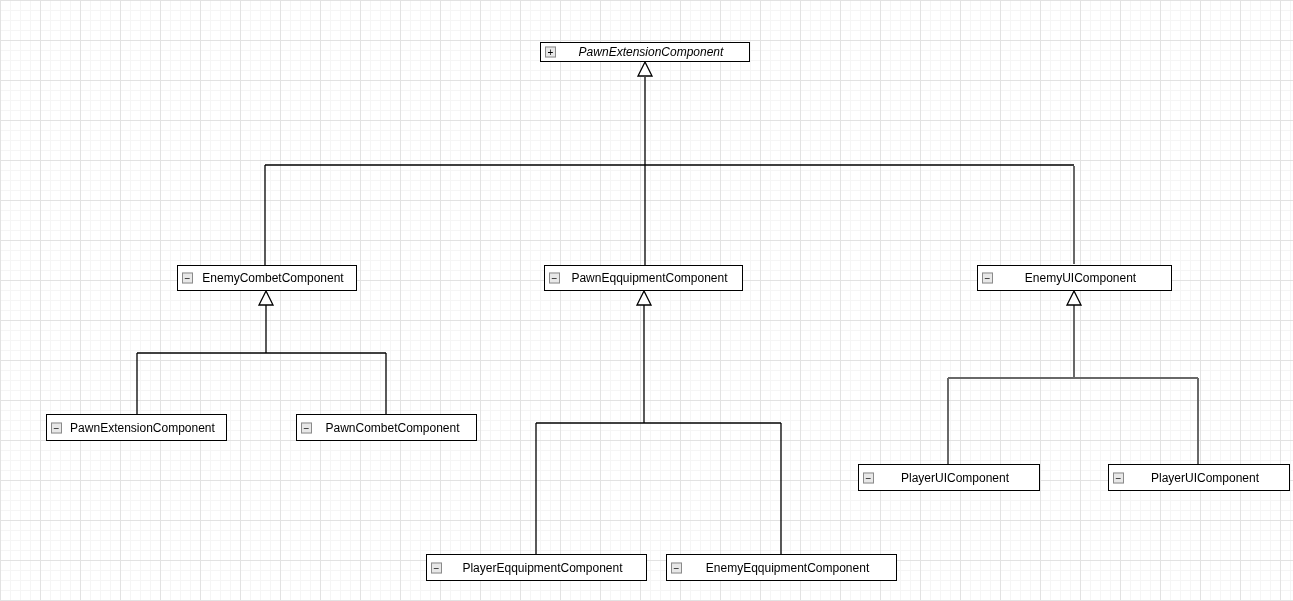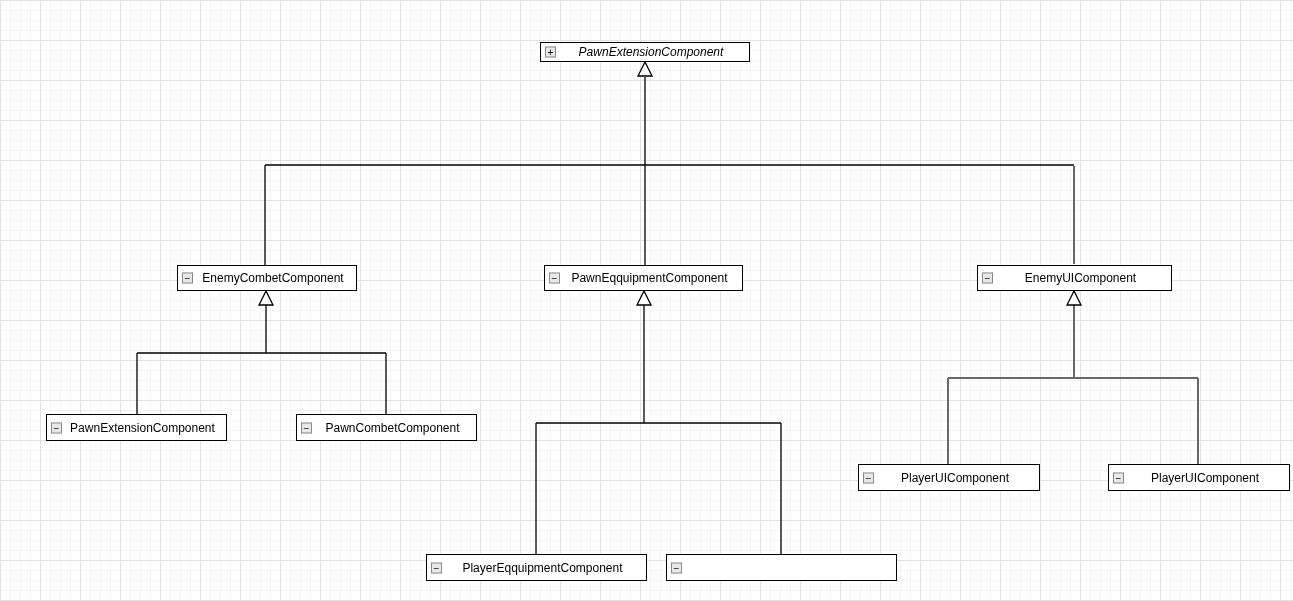--- a/index.html
+++ b/index.html
@@ -144,14 +144,15 @@
     <span class="label">PlayerUIComponent</span>
   </div>
 
   <div class="node" style="left: 426px; top: 554px; width: 221px; height: 27px;">
     <span class="icon">−</span>
     <span class="label">PlayerEqquipmentComponent</span>
   </div>
 
   <div class="node" style="left: 666px; top: 554px; width: 231px; height: 27px;">
     <span class="icon">−</span>
+    <span class="label">EnemyEqquipmentComponent</span>
   </div>
 </div>
 
 </body></html>

